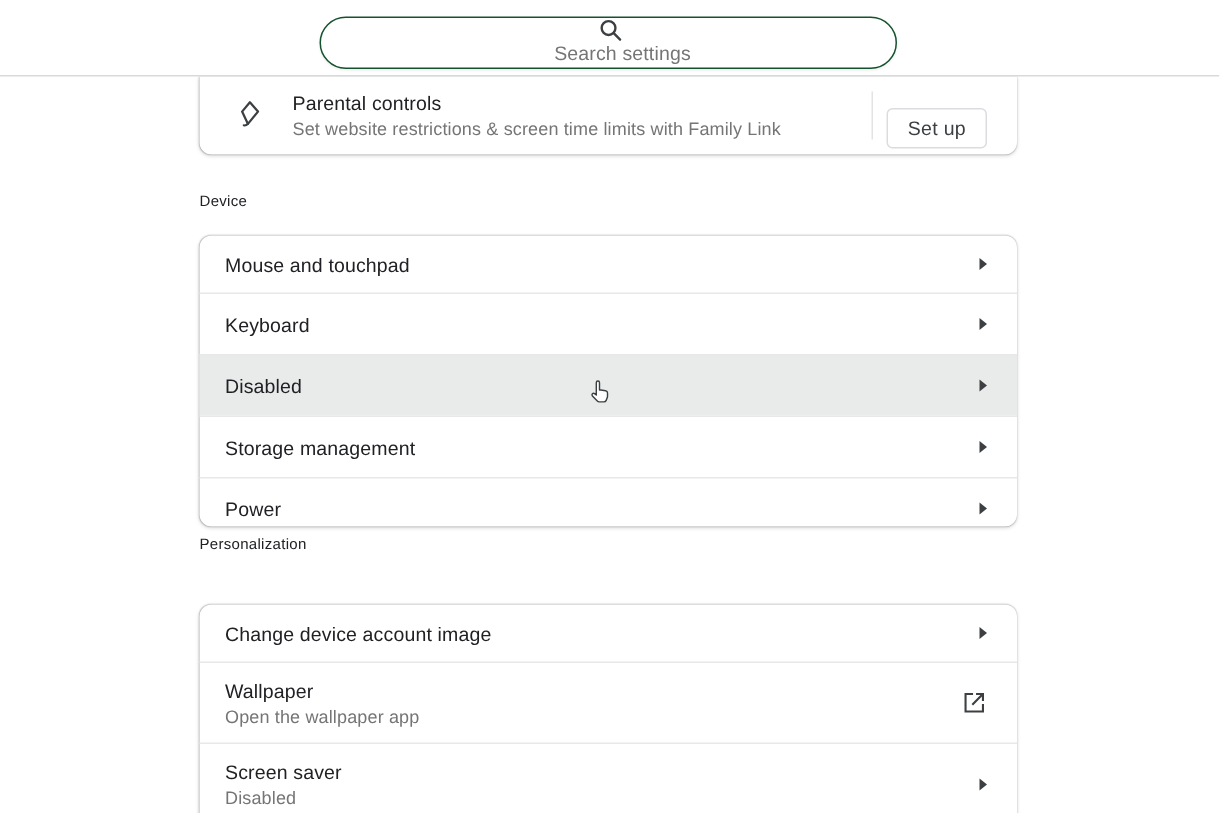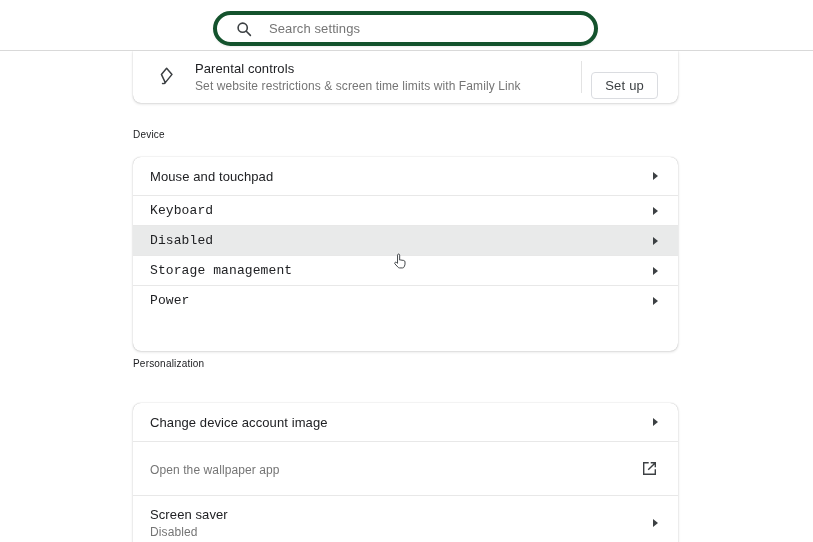--- a/index.html
+++ b/index.html
@@ -21,25 +21,26 @@
   .header {
     position: absolute; top: 0; left: 0; right: 0; height: 51px;
     background: #fff;
     border-bottom: 1px solid #d9d9d9;
     z-index: 20;
   }
   .search-pill {
     position: absolute; left: 213px; top: 11px;
     width: 385px; height: 35px;
     background: #fff;
-    border: 4px solid #14532d;
+    border: 1px solid #14532d;
     border-radius: 18px;
     box-shadow: 0 1px 2px rgba(0,0,0,0.07);
     display: flex; align-items: center;
     padding-left: 19px;
+    flex-direction: column;
   }
   .search-icon { width: 16px; height: 16px; margin-right: 17px; display: block; }
   .search-placeholder {
     font-size: 13px; color: #757575; letter-spacing: .1px;
   }
 
   
   .card {
     position: absolute; left: 133px; width: 545px;
     background: #fff;
@@ -88,21 +89,21 @@
     font-size: 13px; color: #3c4043; letter-spacing: .2px;
     display: inline-flex; align-items: center; justify-content: center;
     cursor: pointer;
     margin-top: 17px;
   }
 
   
   #device-title { top: 129px; }
   #device-card { top: 157px; height: 194px; }
   #device-card .row { height: 38px; }
-  #device-card .row + .row { height: 30px; font-family: Liberation Mono, monospace; }
+  #device-card .row + .row { height: 41px; }
 
   #personalization-title { top: 358px; }
   #personalization-card { top: 403px; height: 160px; }
   .row.h-single { height: 38px; gap: 16px; }
   .row.h-double { height: 53px; }
   #personalization-card .row + .row.h-double { height: 54px; }
 
   
   .cursor {
     position: absolute; left: 391px; top: 250px;
@@ -181,20 +182,21 @@
 
   <div class="card" id="personalization-card">
     <div class="row h-single">
       <span class="row-label">Change device account image</span>
       <span class="row-right">
           <span class="arrow-icon"></span>
         </span>
     </div>
     <div class="row h-double">
       <div class="row-text">
+        <span class="row-label">Wallpaper</span>
         <span class="row-sublabel">Open the wallpaper app</span>
       </div>
       <span class="row-right">
         <svg class="external-icon" viewBox="0 0 17 17">
           <path d="M13.6 13.6 H3.4 V3.4 h4.3 V2 H2 v13 h13 V9.3 h-1.4 z" fill="#3c4043"></path>
           <path d="M9.7 2 v1.4 h2.9 L6.7 9.3 l1 1 L13.6 4.4 v2.9 H15 V2 z" fill="#3c4043"></path>
         </svg>
       </span>
     </div>
     <div class="row h-double">

